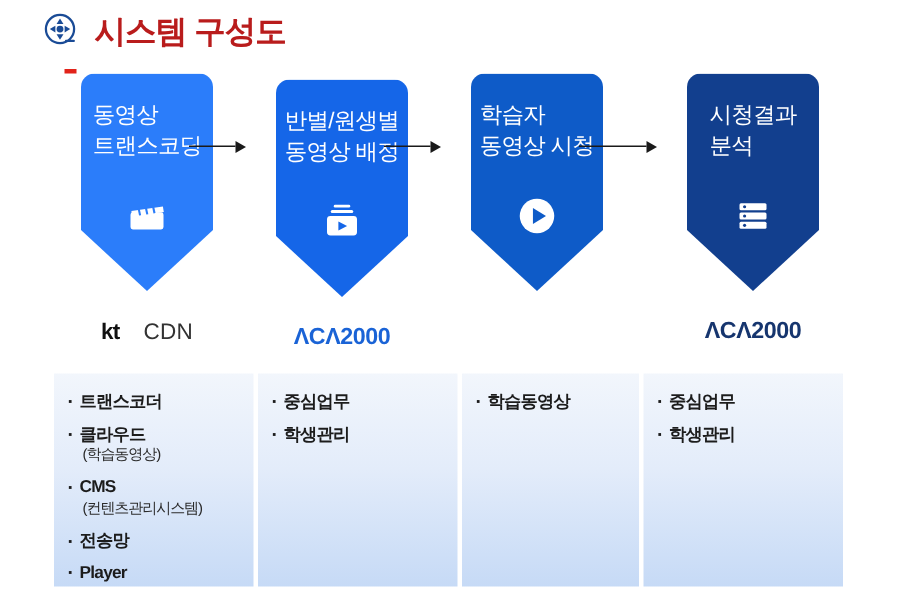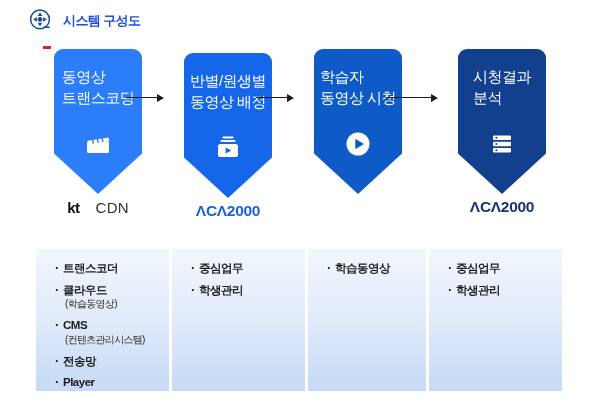--- a/index.html
+++ b/index.html
@@ -28,24 +28,24 @@
     align-items: center;
     padding-left: 28px;
     gap: 9px;
   }
   .reel-icon {
     width: 26px; height: 26px;
     flex: 0 0 26px;
     position: relative;
   }
   .header-title {
-    font-size: 13px;
+    font-size: 21px;
     font-weight: bold;
     letter-spacing: -0.6px;
-    color: #1d4ed8;
+    color: #b91c1c;
     white-space: nowrap;
   }
 
   
   .flow {
     position: absolute;
     left: 0; top: 42px;
     width: 600px;
     height: 200px;
   }
@@ -92,21 +92,21 @@
     justify-content: center;
   }
 
   .shield.b1 { background: #2b7dfa; }
   .shield.b2 { background: #1566e8; margin-top: 11px; }
   .shield.b3 { background: #0e5bc8; }
   .shield.b4 { background: #123f8e; }
 
   
   .brand {
-    margin-top: 2px;
+    margin-top: 16px;
     height: 22px;
     display: flex;
     align-items: center;
     justify-content: center;
     gap: 16px;
     white-space: nowrap;
   }
   .brand-kt {
     font-size: 15px;
     font-weight: bold;
@@ -178,21 +178,21 @@
     background: linear-gradient(to bottom, #f2f6fc 0%, #e3ecfa 45%, #c6daf6 100%);
     padding: 12px 0 0 0;
   }
   .panel.p1 { width: 133px; margin-left: 36px; }
   .panel.p2 { width: 133px; margin-left: 3px; }
   .panel.p3 { width: 118px; margin-left: 3px; }
   .panel.p4 { width: 133px; margin-left: 3px; }
 
   .plist {
     list-style: none;
-    padding-left: 19px;
+    padding-left: 9px;
   }
   .plist li {
     font-size: 11.5px;
     font-weight: bold;
     color: #1c1c1c;
     line-height: 1.28;
     margin-bottom: 7px;
     letter-spacing: -0.5px;
     position: relative;
     padding-left: 8px;

